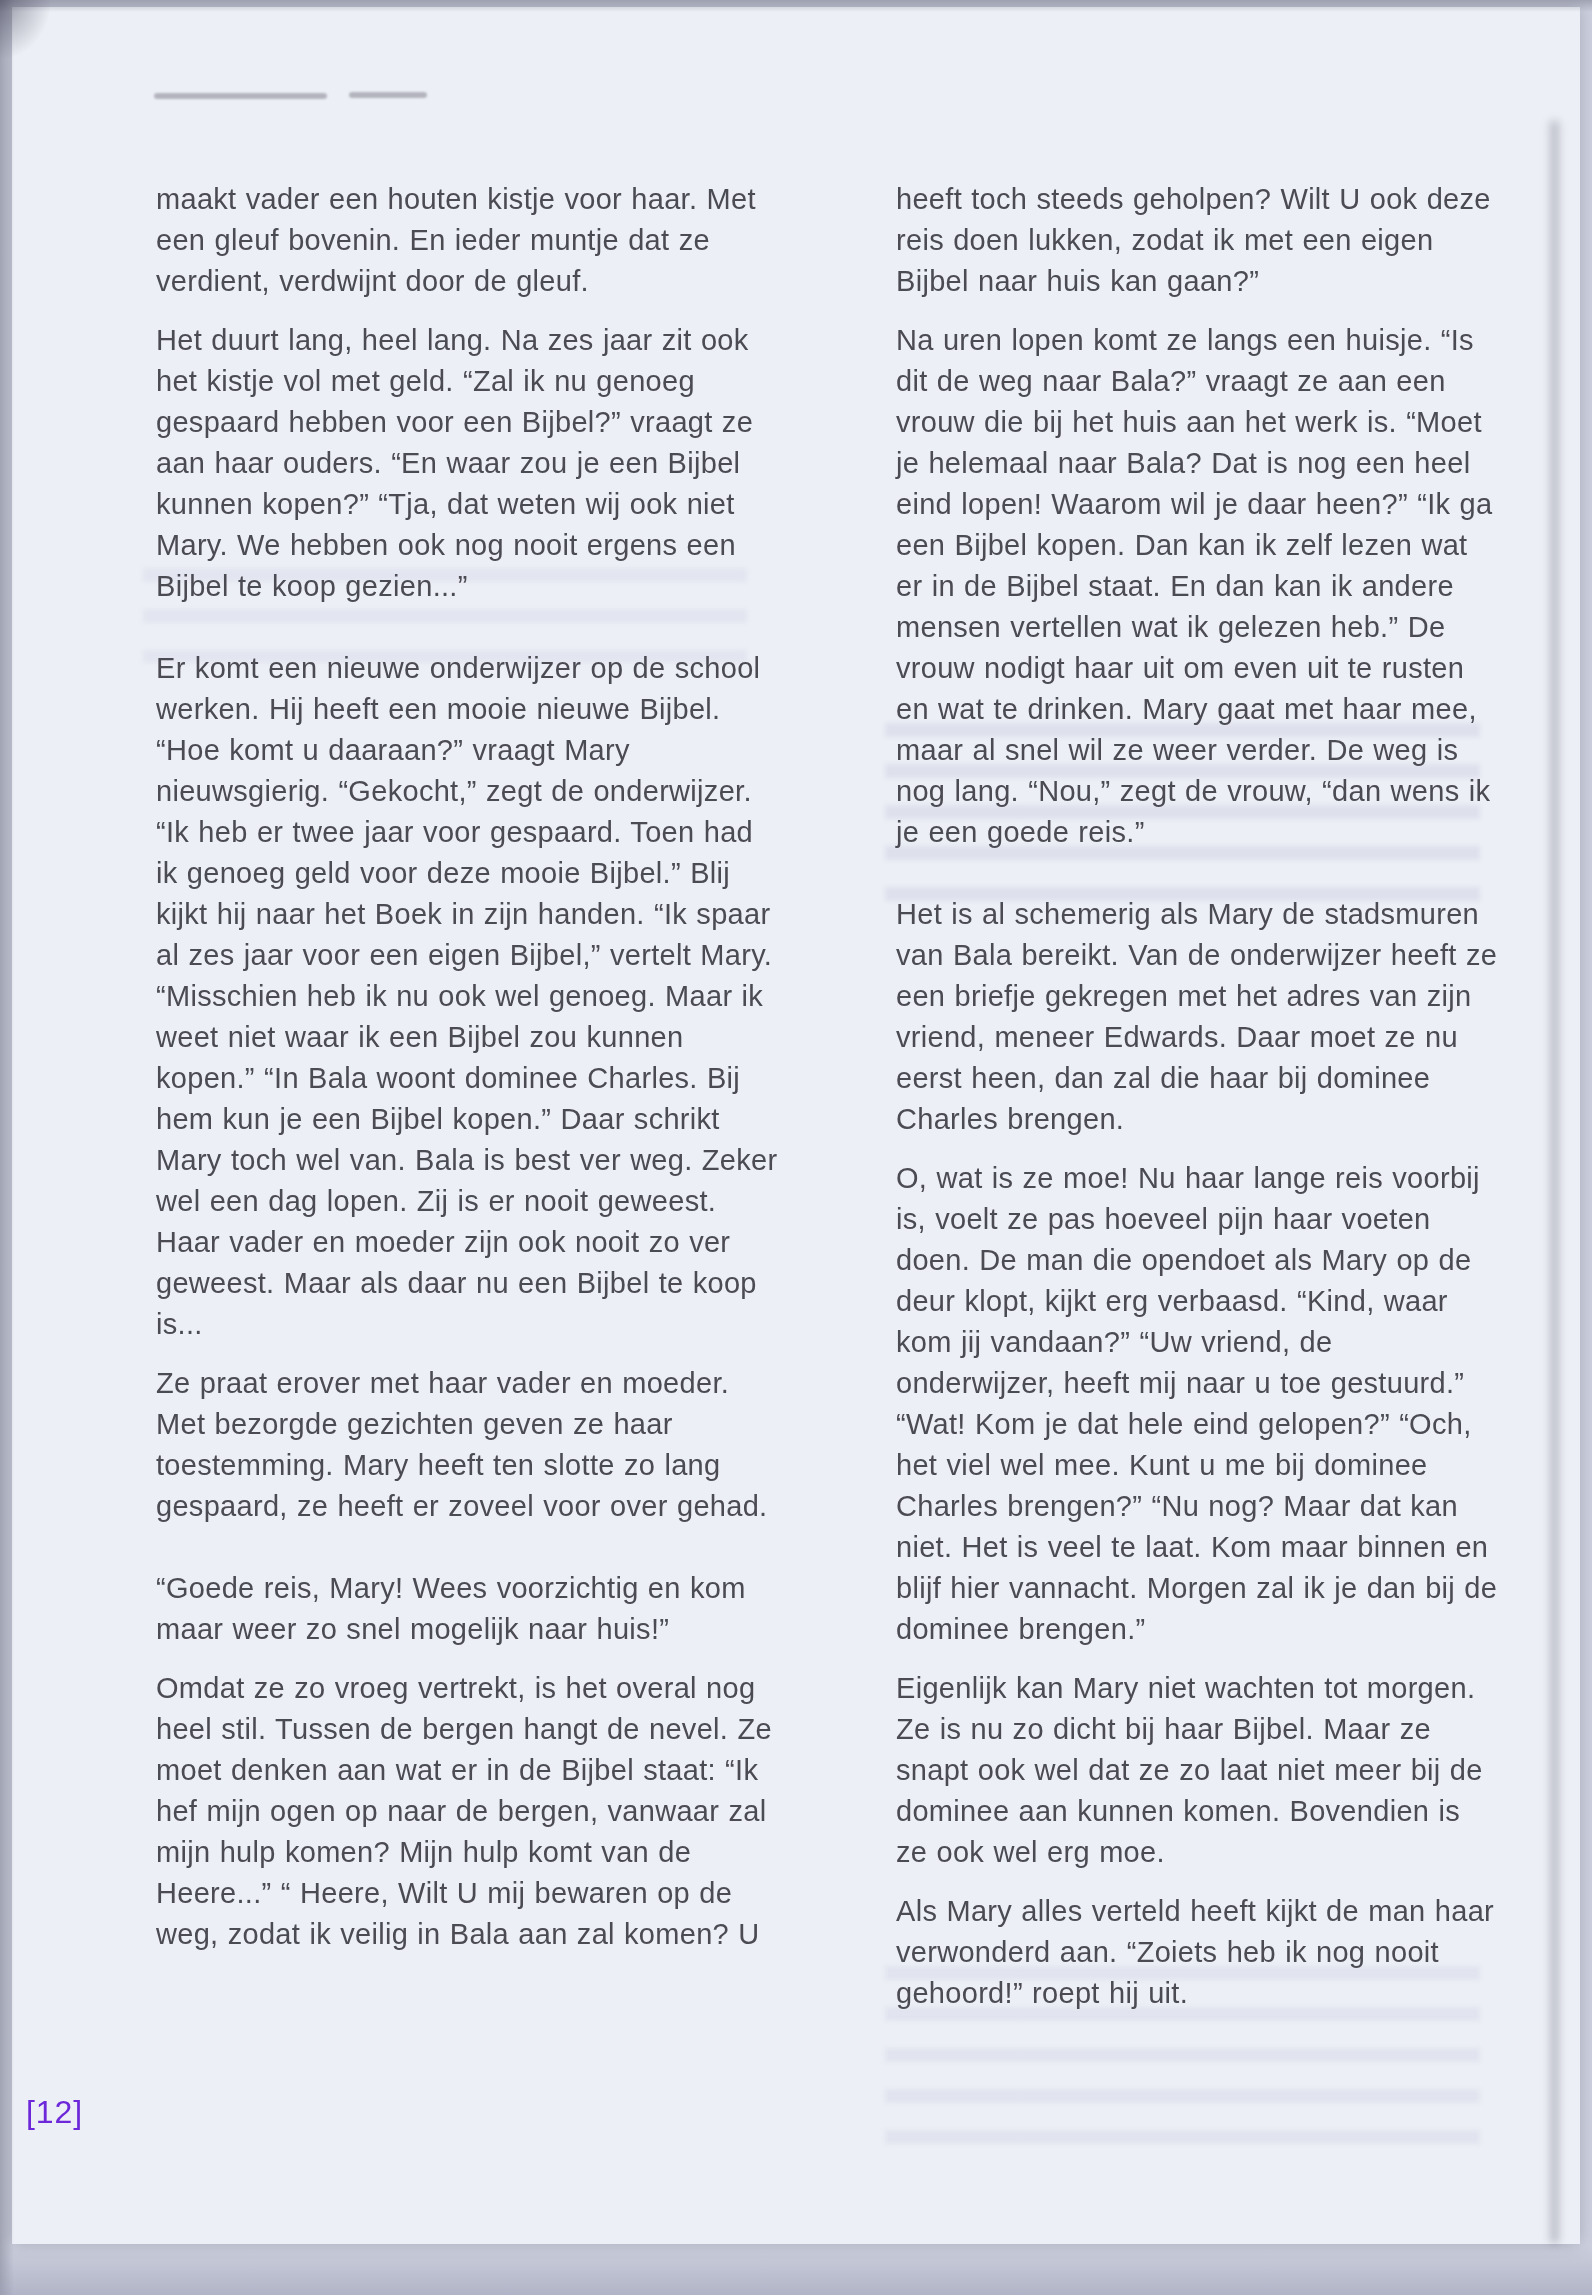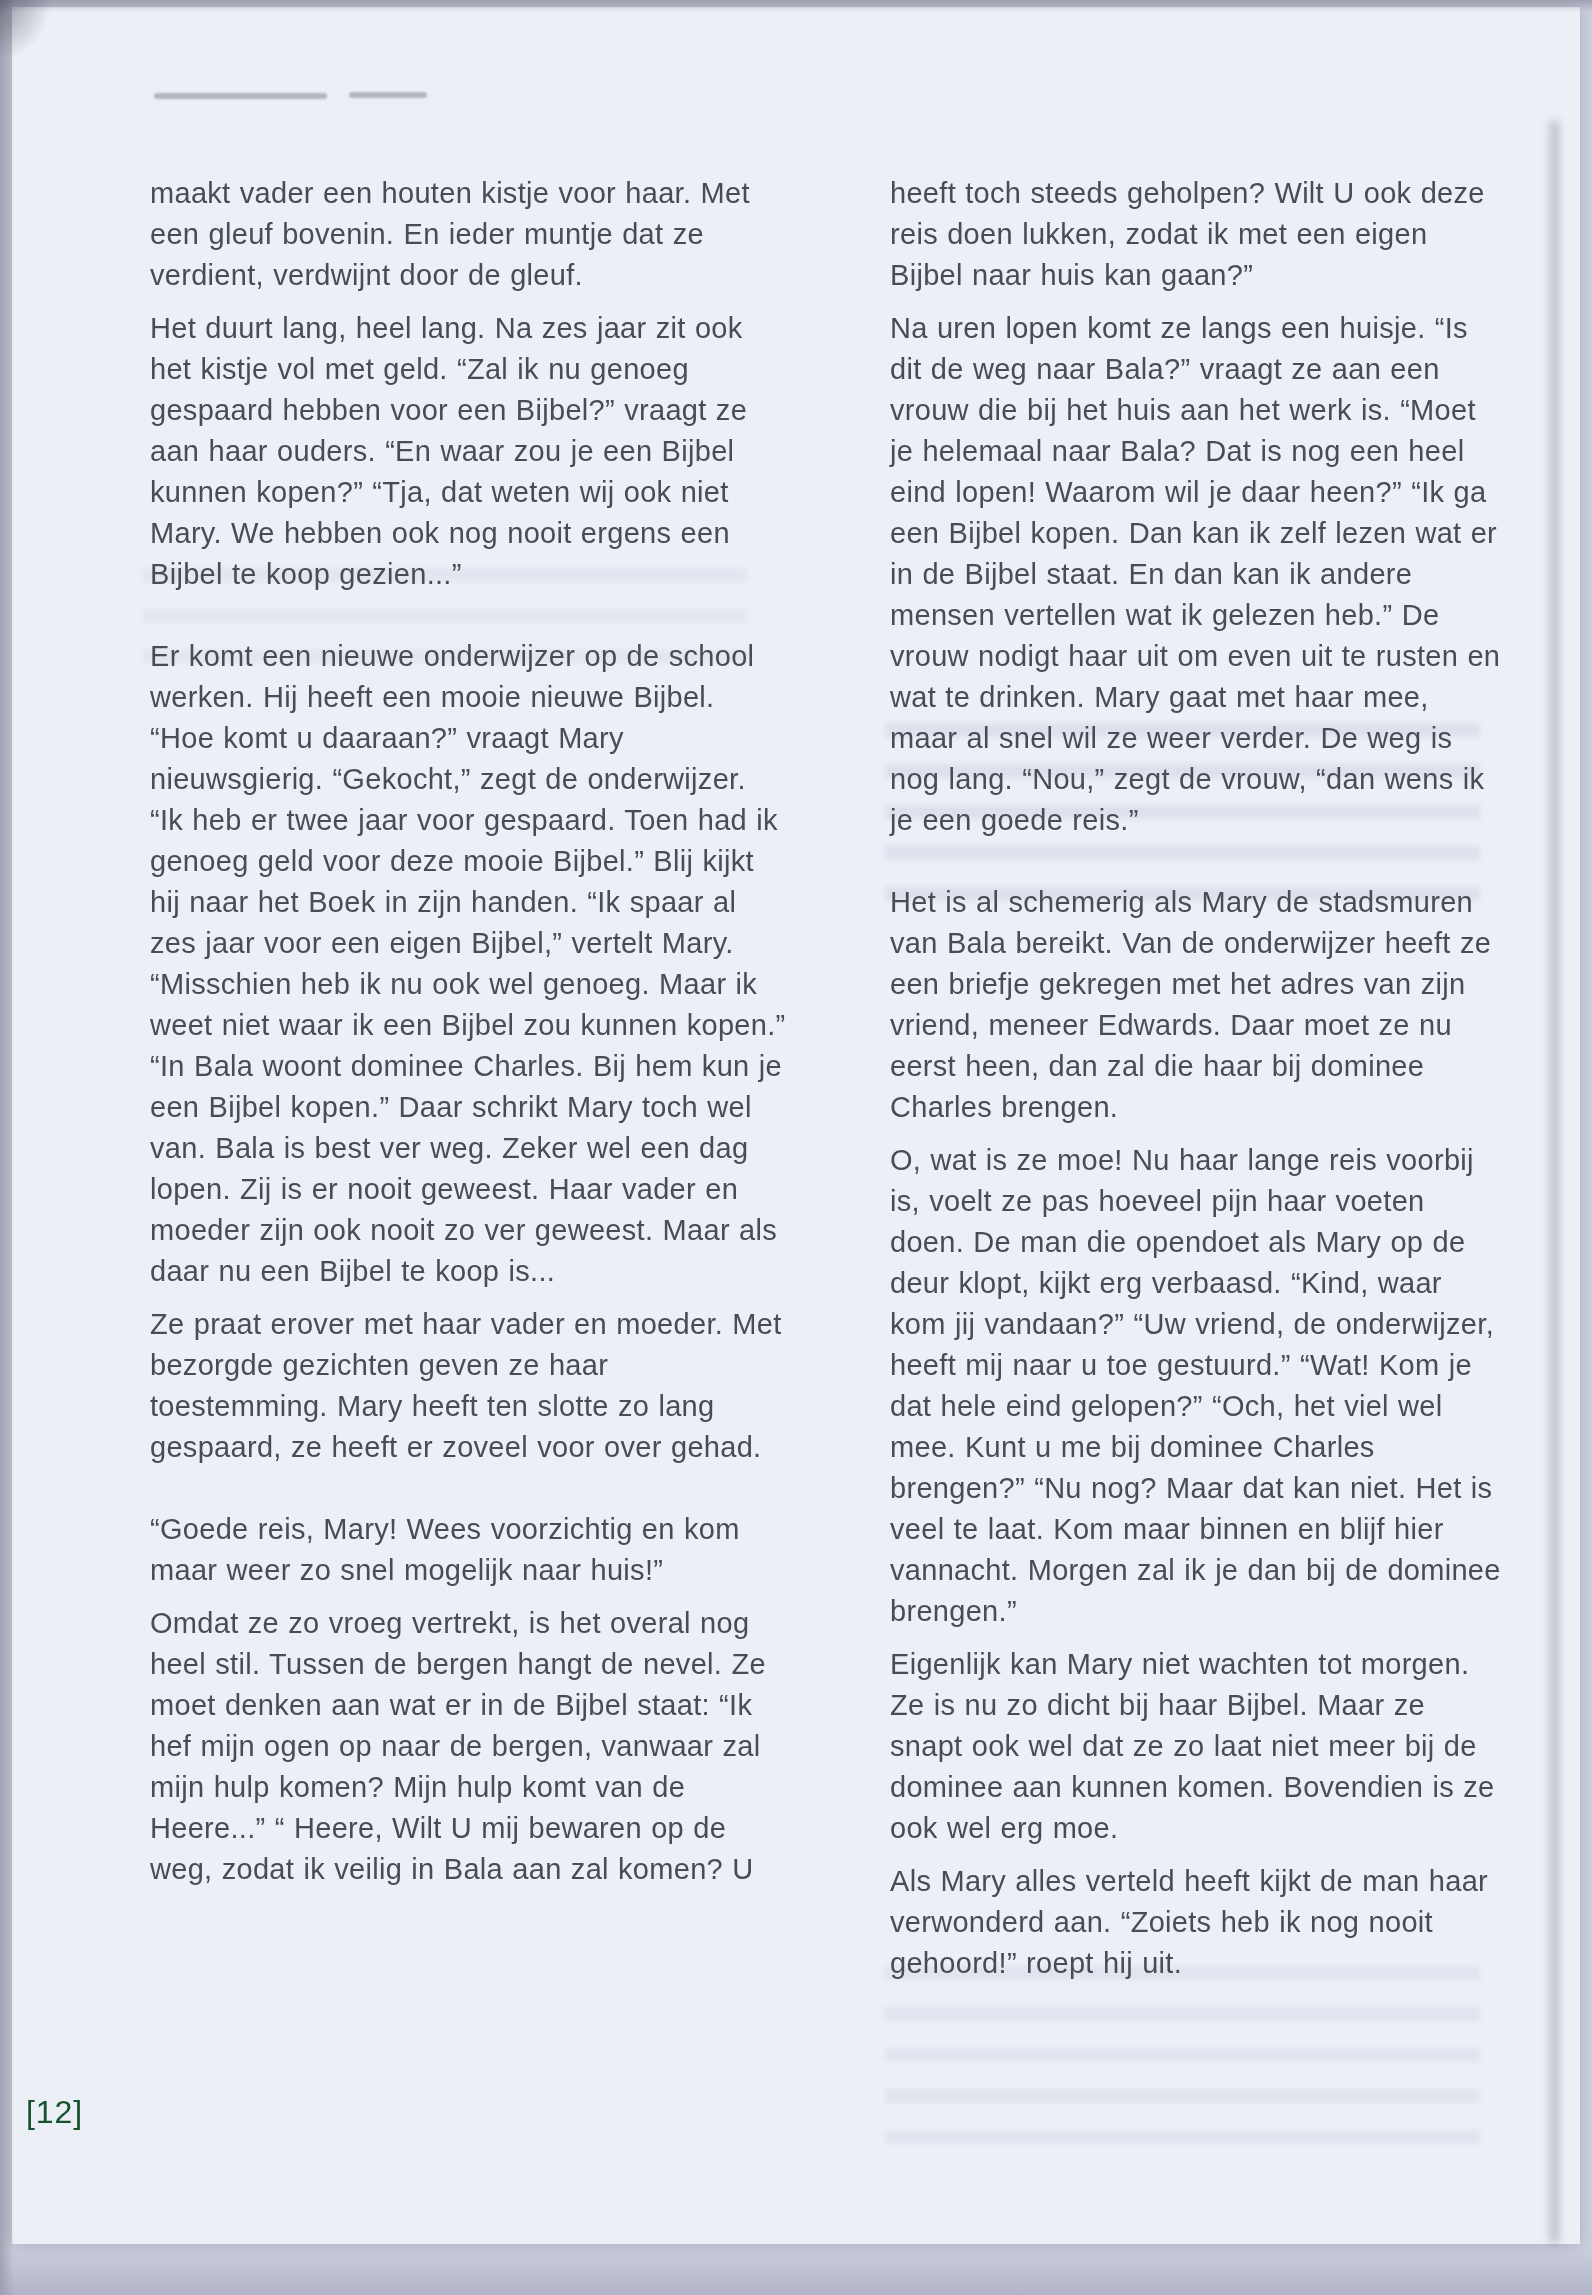--- a/index.html
+++ b/index.html
@@ -78,28 +78,28 @@
     top: 154px;
     font-size: 29px;
     line-height: 41px;
     color: #4b4b53;
     letter-spacing: 0.3px;
     word-spacing: 0.9px;
     text-align: left;
   }
   .col-left  { left: 126px;  width: 660px; }
   .col-right { left: 866px; width: 639px; }
-  .col p { margin: 12px; }
+  .col p { margin: 18px; }
   .col p.gap { margin-top: 41px; }
   .page-number {
     position: absolute;
     left: 14px;
     top: 2087px;
     font-size: 32px;
-    color: #14532d;
+    color: #6d28d9;
     letter-spacing: 0.9px;
   }
 </style>
 </head>
 <body>
 
 <div class="page">
 
   <div class="ghost ghost-1"></div>
   <div class="ghost ghost-2"></div>

